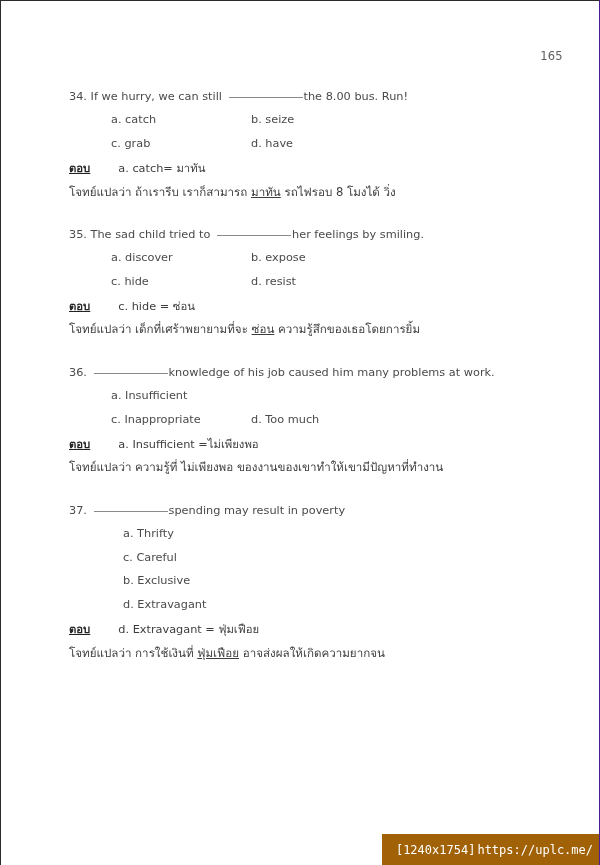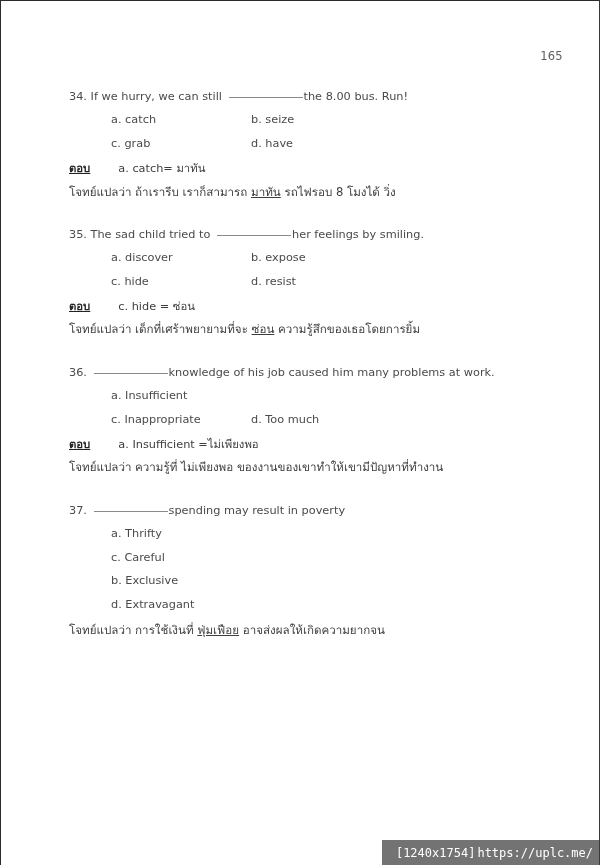--- a/index.html
+++ b/index.html
@@ -76,21 +76,21 @@
   }
   .opt {
     font-size: 11.3px;
     color: #4a4a4a;
     line-height: 1.3;
   }
   .opt.col-a { width: 140px; flex: 0 0 140px; }
   .opt.col-b { flex: 1 1 auto; }
 
   
-  .opts.stacked .opt-row { display: block; }
+  .opts.stacked .opt-row { display: block; margin-left: 12px; }
   .opts.stacked .opt { width: auto; }
 
   
   .ans-line {
     margin-top: 6px;
     font-size: 11.3px;
     color: #3d3d3d;
     line-height: 1.4;
     white-space: nowrap;
   }
@@ -110,22 +110,22 @@
   .u {
     text-decoration: underline;
   }
   .gap-md { height: 26px; }
 
   
   .watermark {
     position: absolute;
     right: 0;
     bottom: 0;
-    height: 25px;
-    background: #737373;
+    height: 31px;
+    background: #a16207;
     color: #ffffff;
     display: flex;
     align-items: center;
     justify-content: flex-end;
     padding: 0 6px 0 14px;
     font-family: "DejaVu Sans Mono", "Liberation Mono", monospace;
     font-size: 12px;
     letter-spacing: 0px;
     white-space: nowrap;
   }
@@ -228,20 +228,23 @@
         <div class="opt-row">
           <div class="opt">c. Careful</div>
         </div>
         <div class="opt-row">
           <div class="opt">b. Exclusive</div>
         </div>
         <div class="opt-row">
           <div class="opt">d. Extravagant</div>
         </div>
       </div>
+      <div class="ans-line">
+        <span class="ans-label">ตอบ</span><span>d. Extravagant = ฟุ่มเฟือย</span>
+      </div>
       <div class="explain">
         <span>โจทย์แปลว่า การใช้เงินที่ </span><span class="u">ฟุ่มเฟือย</span><span> อาจส่งผลให้เกิดความยากจน</span>
       </div>
     </div>
 
   </div>
 
   <div class="watermark">
     <span class="dims">[1240x1754]</span>
       <span>https://uplc.me/</span>

